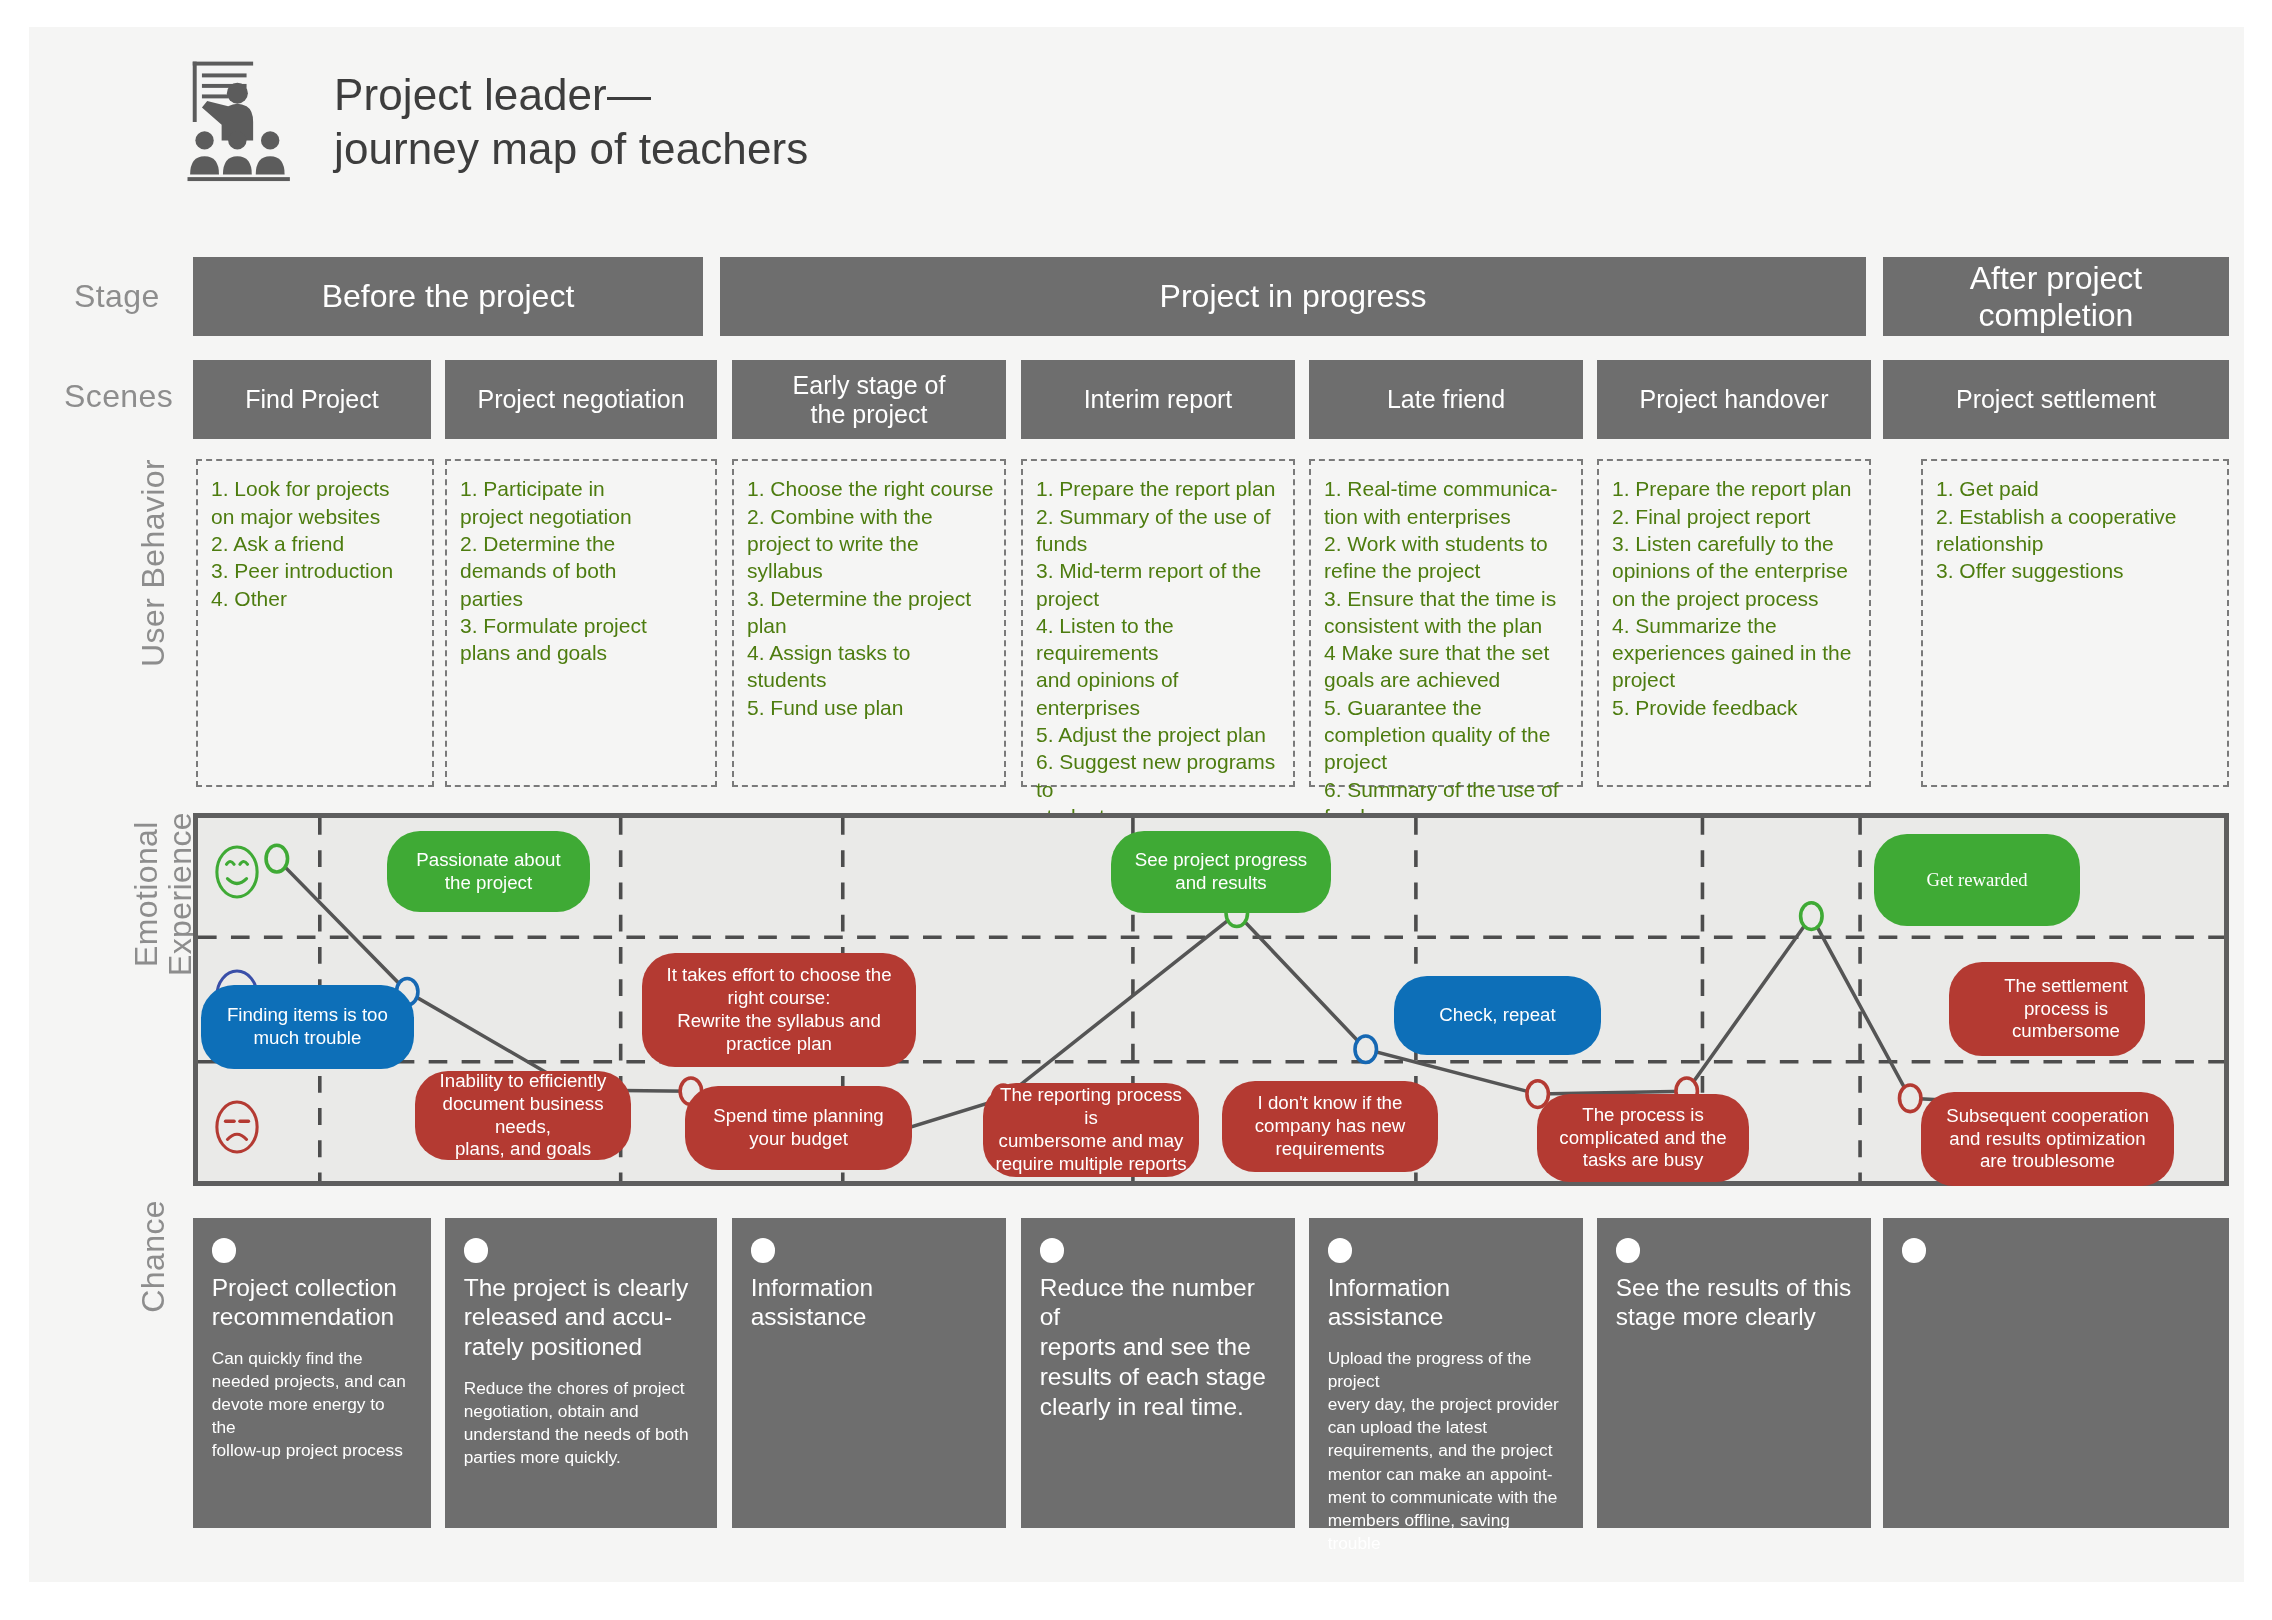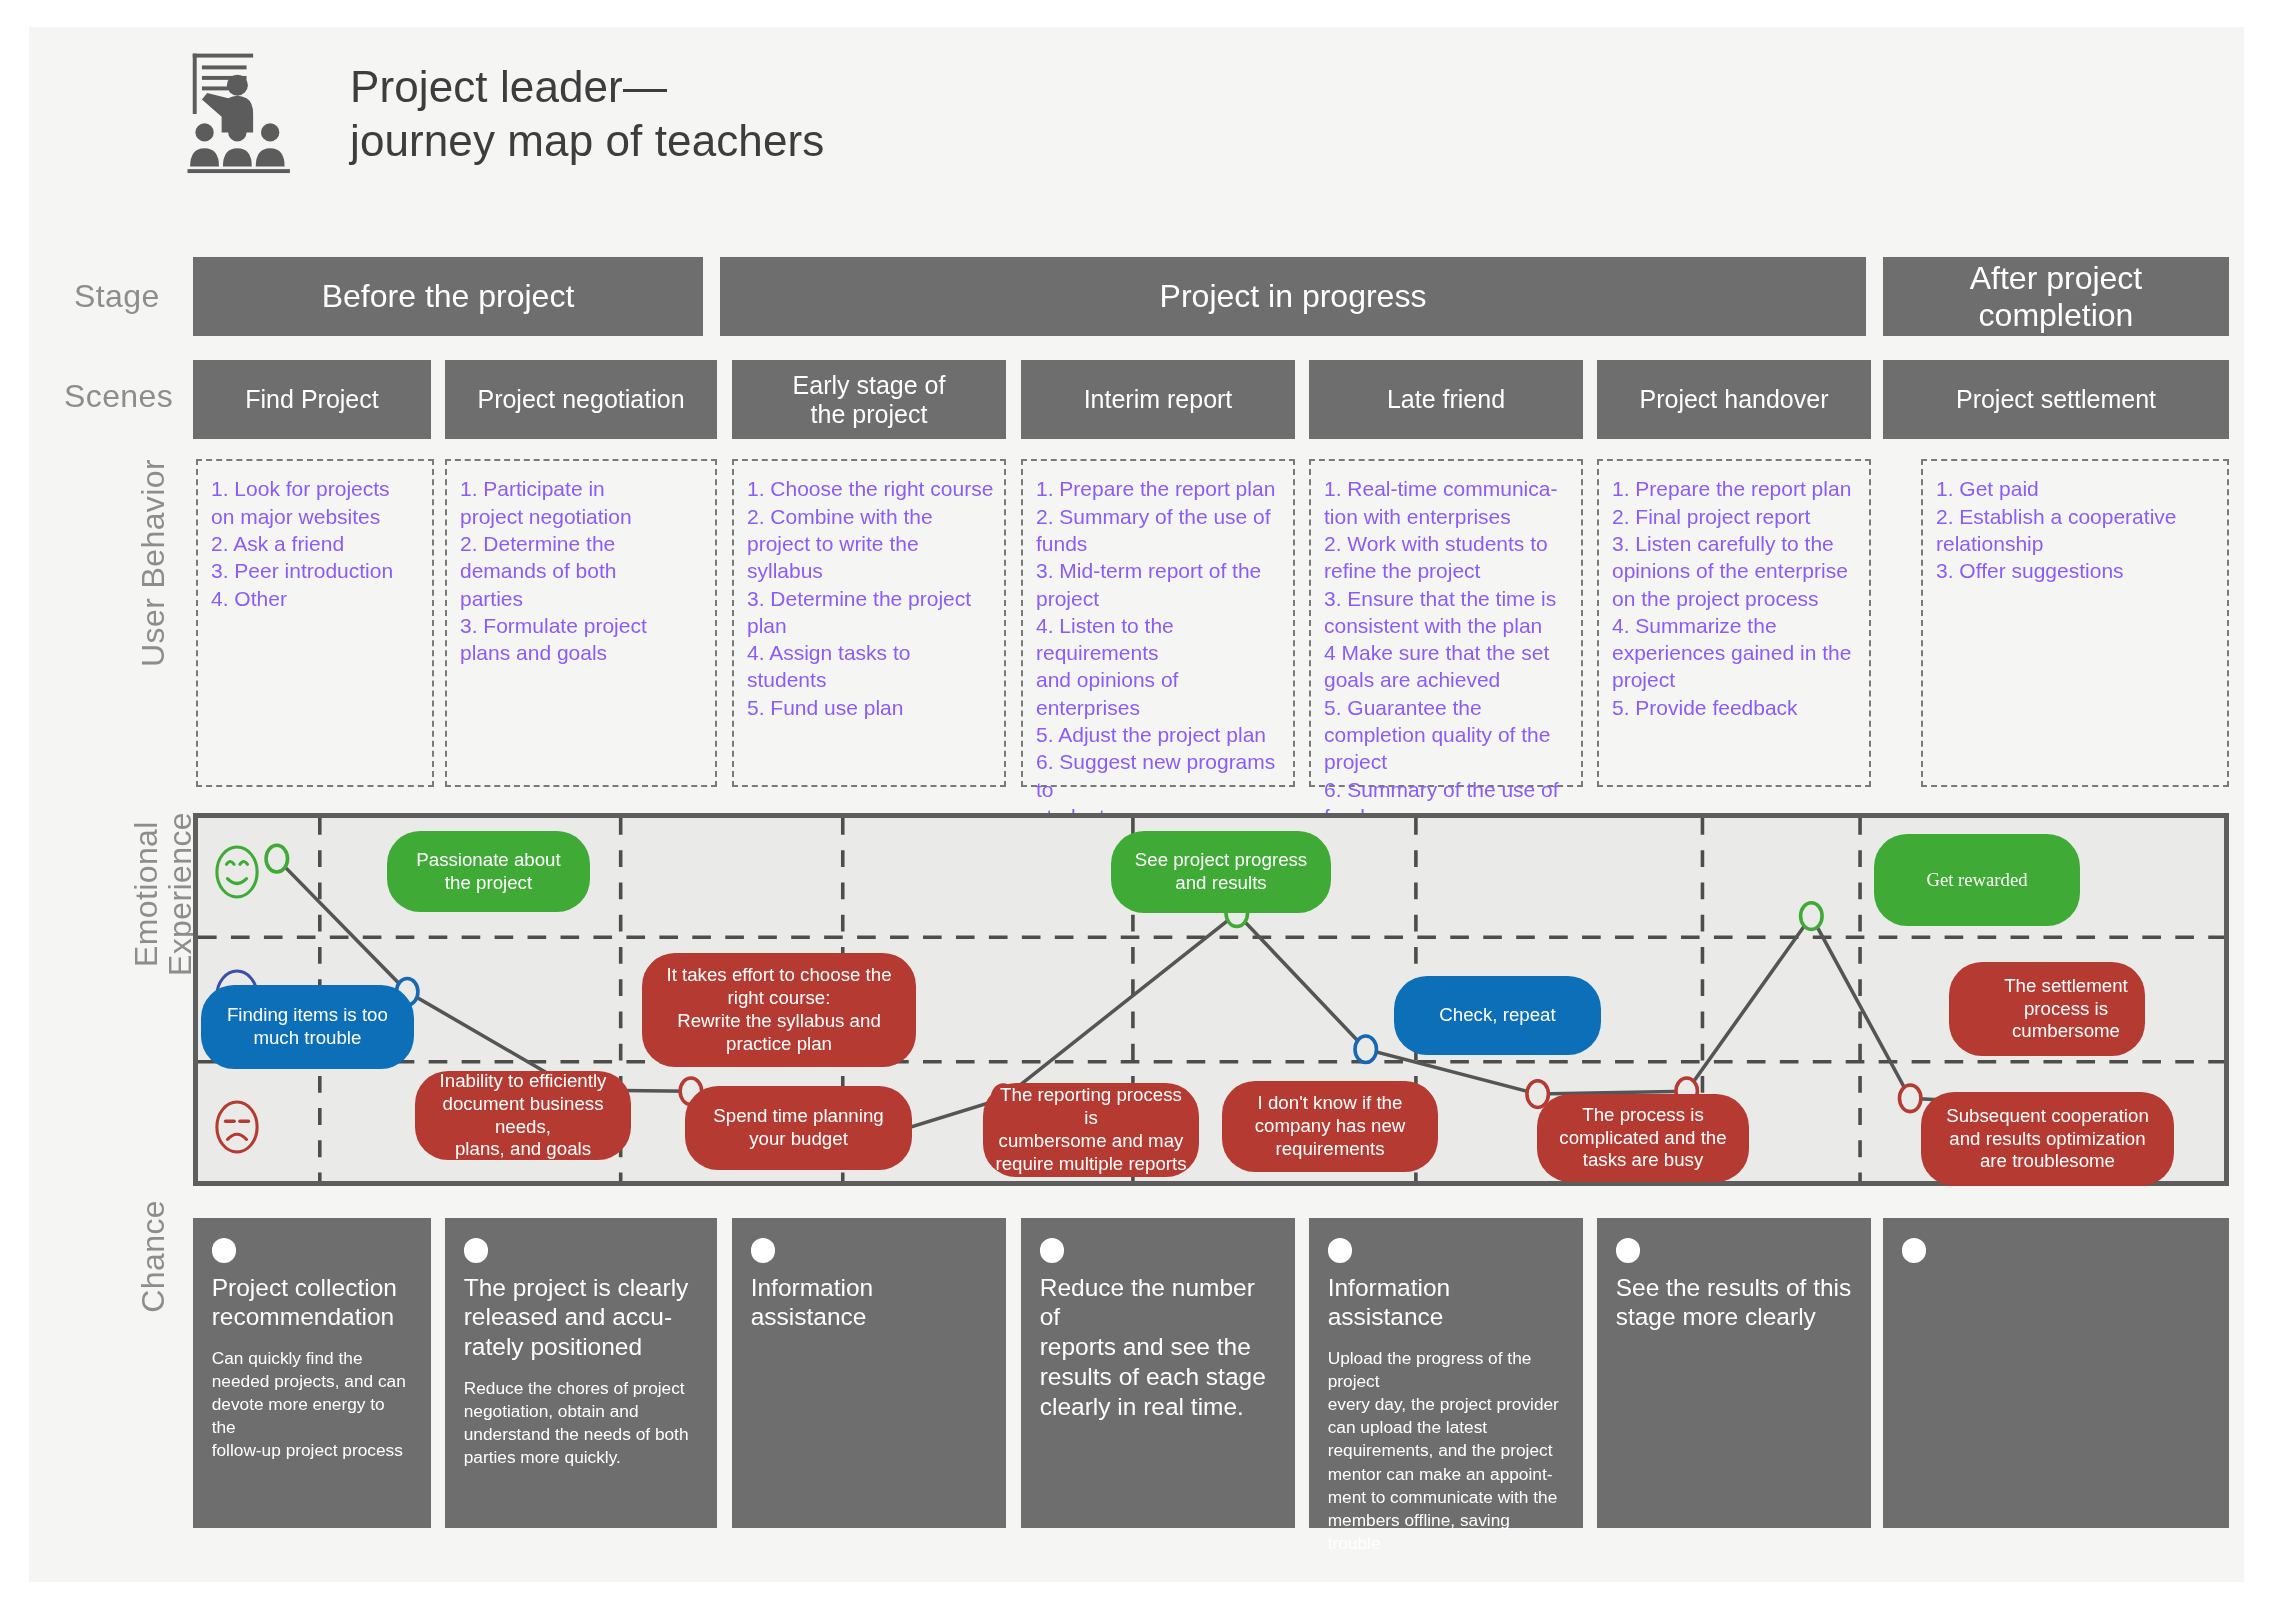--- a/index.html
+++ b/index.html
@@ -23,24 +23,24 @@
     top: 27px;
     width: 2215px;
     height: 1555px;
     background: #f5f5f4;
   }
 
   
   .header {
     position: absolute;
     left: 155px;
-    top: 24px;
+    top: 32px;
     display: flex;
     align-items: center;
-    gap: 33px;
+    gap: 17px;
   }
   .brand-icon {
     width: 133px;
     height: 126px;
     flex: 0 0 auto;
   }
   .title {
     font-size: 44px;
     line-height: 1.22;
     color: #3d3d3d;
@@ -87,21 +87,21 @@
   .stage-bar { height: 79px; top: 230px; font-size: 32px; }
   .scene-bar { height: 79px; top: 333px; font-size: 25px; }
 
   
   .ub-box {
     position: absolute;
     top: 432px;
     border: 2.2px dashed #7a7a7a;
     box-sizing: border-box;
     background: transparent;
-    color: #8b5cf6;
+    color: #4d7c0f;
     font-size: 21px;
     line-height: 1.30;
     padding: 14.4px 10px 7.2px 13px;
     white-space: pre-line;
     height: 328px;
   }
 
   
   #emotion-panel {
     position: absolute;

